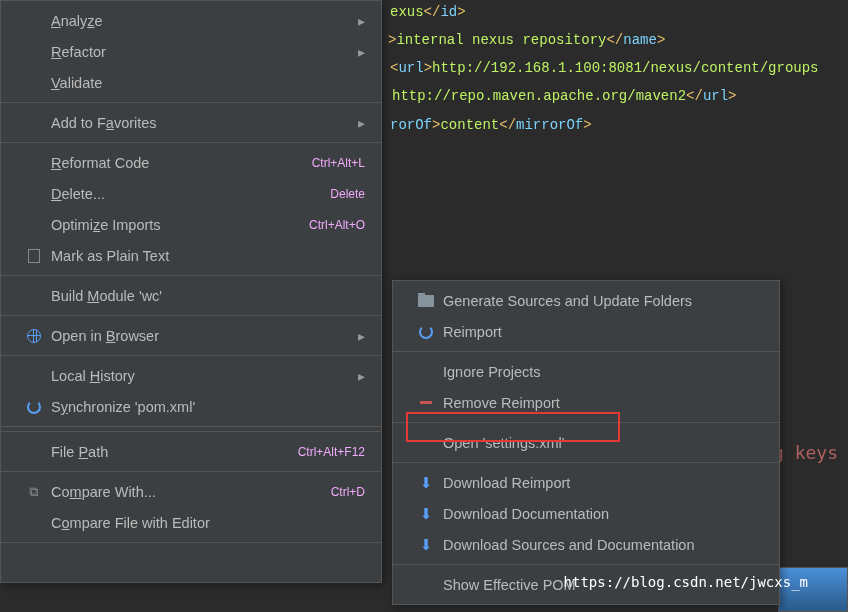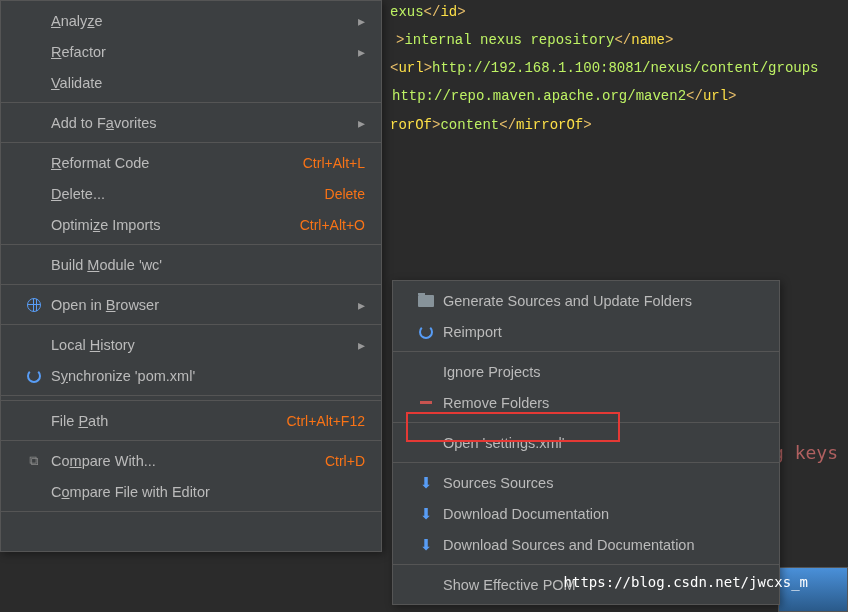--- a/index.html
+++ b/index.html
@@ -22,21 +22,21 @@
       background: #2b2b2b;
       font-family: "Consolas", "Courier New", monospace;
       font-size: 14px;
       padding: 0;
     }
     .code-line {
       position: absolute;
       white-space: pre;
     }
     .tag-close { color: #e8bf6a; }
-    .tag-name { color: #fde047; }
+    .tag-name { color: #7dd3fc; }
     .tag-txt { color: #bef264; }
     .menu {
       position: absolute;
       top: 0;
       left: 0;
       width: 382px;
       background: #3c3f41;
       border: 1px solid #555;
       box-shadow: 2px 2px 8px rgba(0,0,0,0.4);
       padding: 4px 0;
@@ -58,22 +58,22 @@
       align-items: center;
       justify-content: center;
       margin-right: 6px;
       flex-shrink: 0;
     }
     .menu-label {
       flex: 1;
       font-size: 14.5px;
     }
     .menu-shortcut {
-      color: #f97316;
-      font-size: 14px;
+      color: #f0abfc;
+      font-size: 12px;
       text-align: center;
     }
     .menu-arrow {
       margin-left: 12px;
       color: #999;
     }
     .menu-sep {
       height: 1px;
       background: #555;
       margin: 4px 0;
@@ -183,21 +183,21 @@
       height: 45px;
       background: linear-gradient(180deg, #4a90d9, #2a5a8a);
       border: 1px solid #555;
     }
   </style>
 </head>
 <body>
 
 <div class="code-bg">
   <div class="code-line" style="top:4px;left:390px;"><span class="tag-txt">exus</span><span class="tag-close">&lt;/</span><span class="tag-name">id</span><span class="tag-close">&gt;</span></div>
-  <div class="code-line" style="top:32px;left:396px;"><span class="tag-close">&gt;</span><span class="tag-txt">internal nexus repository</span><span class="tag-close">&lt;/</span><span class="tag-name">name</span><span class="tag-close">&gt;</span></div>
+  <div class="code-line" style="top:32px;left:388px;"><span class="tag-close">&gt;</span><span class="tag-txt">internal nexus repository</span><span class="tag-close">&lt;/</span><span class="tag-name">name</span><span class="tag-close">&gt;</span></div>
   <div class="code-line" style="top:60px;left:390px;"><span class="tag-close">&lt;</span><span class="tag-name">url</span><span class="tag-close">&gt;</span><span class="tag-txt">http://192.168.1.100:8081/nexus/content/groups</span></div>
   <div class="code-line" style="top:88px;left:392px;"><span class="tag-txt">http://repo.maven.apache.org/maven2</span><span class="tag-close">&lt;/</span><span class="tag-name">url</span><span class="tag-close">&gt;</span></div>
   <div class="code-line" style="top:117px;left:390px;"><span class="tag-name">rorOf</span><span class="tag-close">&gt;</span><span class="tag-txt">content</span><span class="tag-close">&lt;/</span><span class="tag-name">mirrorOf</span><span class="tag-close">&gt;</span></div>
 </div>
 
 <div class="keys-text">ng keys</div>
 <div class="bottom-thumb"></div>
 
 <div class="menu">
   <div class="menu-item">
@@ -229,20 +229,26 @@
   <div class="menu-item">
     <span class="menu-icon"></span>
     <span class="menu-label"><span class="underline">D</span>elete...</span>
     <span class="menu-shortcut">Delete</span>
   </div>
   <div class="menu-item">
     <span class="menu-icon"></span>
     <span class="menu-label">Optimi<span class="underline">z</span>e Imports</span>
     <span class="menu-shortcut">Ctrl+Alt+O</span>
   </div>
+  <div class="menu-item">
+    <span class="menu-icon">
+        <span class="text-icon"></span>
+      </span>
+    <span class="menu-label">Mark as Plain Text</span>
+  </div>
   <div class="menu-sep"></div>
   <div class="menu-item">
     <span class="menu-icon"></span>
     <span class="menu-label">Build <span class="underline">M</span>odule 'wc'</span>
   </div>
   <div class="menu-sep"></div>
   <div class="menu-item">
     <span class="menu-icon">
         <span class="globe-icon"></span>
       </span>
@@ -300,31 +306,31 @@
   </div>
   <div class="menu-sep"></div>
   <div class="menu-item">
     <span class="menu-icon"></span>
     <span class="menu-label">Ignore Projects</span>
   </div>
   <div class="menu-item">
     <span class="menu-icon">
         <span class="remove-icon"></span>
       </span>
-    <span class="menu-label">Remove Folders</span>
+    <span class="menu-label">Remove Reimport</span>
   </div>
   <div class="menu-sep"></div>
   <div class="menu-item">
     <span class="menu-icon"></span>
     <span class="menu-label">Open 'settings.xml'</span>
   </div>
   <div class="menu-sep"></div>
   <div class="menu-item">
     <span class="menu-icon download-icon">⬇</span>
-    <span class="menu-label">Sources Sources</span>
+    <span class="menu-label">Download Reimport</span>
   </div>
   <div class="menu-item">
     <span class="menu-icon download-icon">⬇</span>
     <span class="menu-label">Download Documentation</span>
   </div>
   <div class="menu-item">
     <span class="menu-icon download-icon">⬇</span>
     <span class="menu-label">Download Sources and Documentation</span>
   </div>
   <div class="menu-sep"></div>

